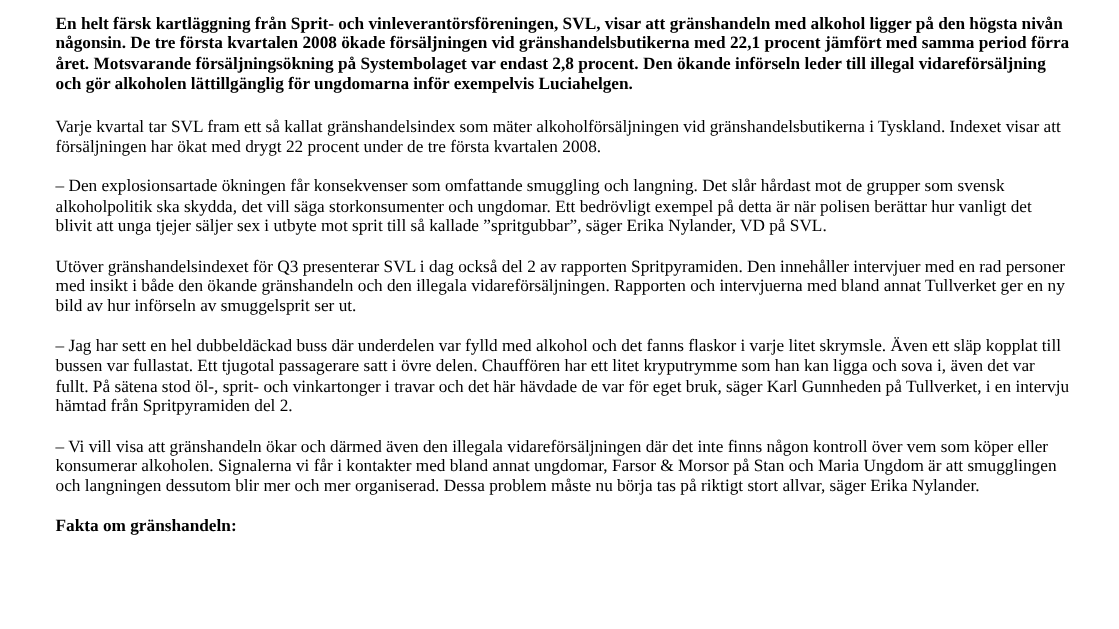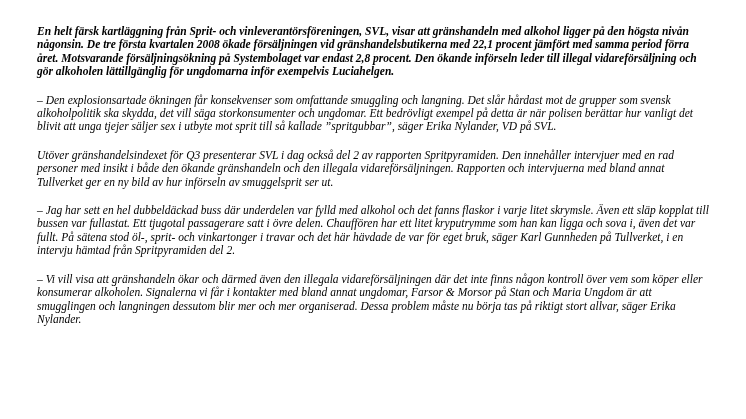--- a/index.html
+++ b/index.html
@@ -15,22 +15,21 @@
     padding: 10px 33px 0 37px;
     background: #ffffff;
     color: #000000;
     font-family: "Liberation Serif", "DejaVu Serif", serif;
     font-size: 11.5px;
     line-height: 13.4px;
     overflow: hidden;
     text-align: left;
   }
   .page p {
-    margin: 15px 0 13px 0;
-    font-style: italic;
+    margin: 0 0 13px 0;
   }
   .lead {
     font-weight: bold;
     margin-bottom: 15px !important;
   }
   .facts-heading {
     font-weight: bold;
     margin-bottom: 0 !important;
   }
   ul.facts {
@@ -43,24 +42,26 @@
     padding-left: 2px;
   }
 </style>
 </head>
 <body>
 
 <div class="page">
 
   <p class="lead">En helt färsk kartläggning från Sprit- och vinleverantörsföreningen, SVL, visar att gränshandeln med alkohol ligger på den högsta nivån någonsin. De tre första kvartalen 2008 ökade försäljningen vid gränshandelsbutikerna med 22,1 procent jämfört med samma period förra året. Motsvarande försäljningsökning på Systembolaget var endast 2,8 procent. Den ökande införseln leder till illegal vidareförsäljning och gör alkoholen lättillgänglig för ungdomarna inför exempelvis Luciahelgen.</p>
 
+  <p>Varje kvartal tar SVL fram ett så kallat gränshandelsindex som mäter alkoholförsäljningen vid gränshandelsbutikerna i Tyskland. Indexet visar att försäljningen har ökat med drygt 22 procent under de tre första kvartalen 2008.</p>
 
   <p>– Den explosionsartade ökningen får konsekvenser som omfattande smuggling och langning. Det slår hårdast mot de grupper som svensk alkoholpolitik ska skydda, det vill säga storkonsumenter och ungdomar. Ett bedrövligt exempel på detta är när polisen berättar hur vanligt det blivit att unga tjejer säljer sex i utbyte mot sprit till så kallade ”spritgubbar”, säger Erika Nylander, VD på SVL.</p>
 
   <p>Utöver gränshandelsindexet för Q3 presenterar SVL i dag också del 2 av rapporten Spritpyramiden. Den innehåller intervjuer med en rad personer med insikt i både den ökande gränshandeln och den illegala vidareförsäljningen. Rapporten och intervjuerna med bland annat Tullverket ger en ny bild av hur införseln av smuggelsprit ser ut.</p>
 
   <p>– Jag har sett en hel dubbeldäckad buss där underdelen var fylld med alkohol och det fanns flaskor i varje litet skrymsle. Även ett släp kopplat till bussen var fullastat. Ett tjugotal passagerare satt i övre delen. Chauffören har ett litet kryputrymme som han kan ligga och sova i, även det var fullt. På sätena stod öl-, sprit- och vinkartonger i travar och det här hävdade de var för eget bruk, säger Karl Gunnheden på Tullverket, i en intervju hämtad från Spritpyramiden del 2.</p>
 
   <p>– Vi vill visa att gränshandeln ökar och därmed även den illegala vidareförsäljningen där det inte finns någon kontroll över vem som köper eller konsumerar alkoholen. Signalerna vi får i kontakter med bland annat ungdomar, Farsor &amp; Morsor på Stan och Maria Ungdom är att smugglingen och langningen dessutom blir mer och mer organiserad. Dessa problem måste nu börja tas på riktigt stort allvar, säger Erika Nylander.</p>
 
+  <p class="facts-heading">Fakta om gränshandeln:</p>
 
 
 </div>
 
 </body></html>

